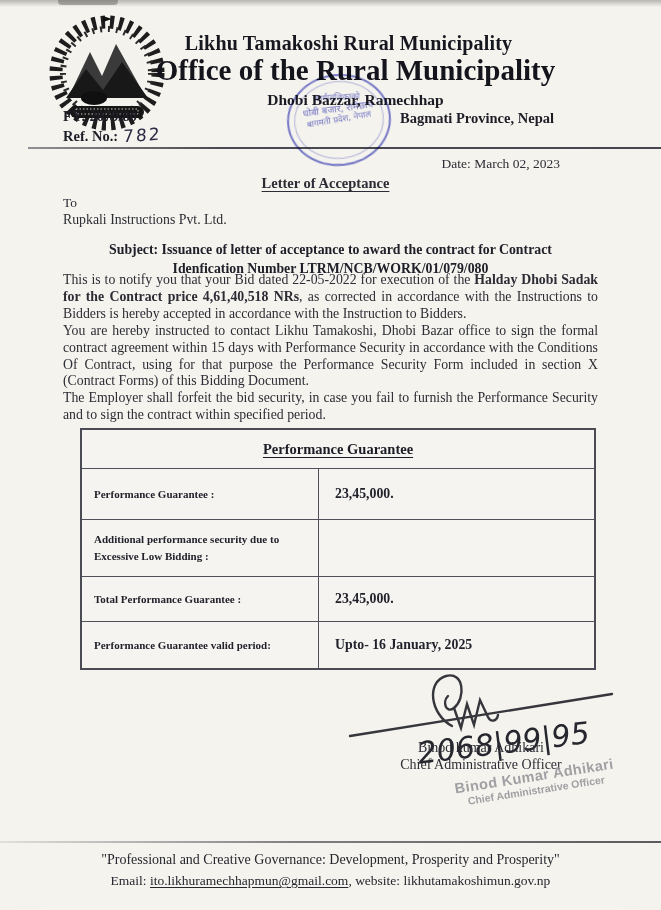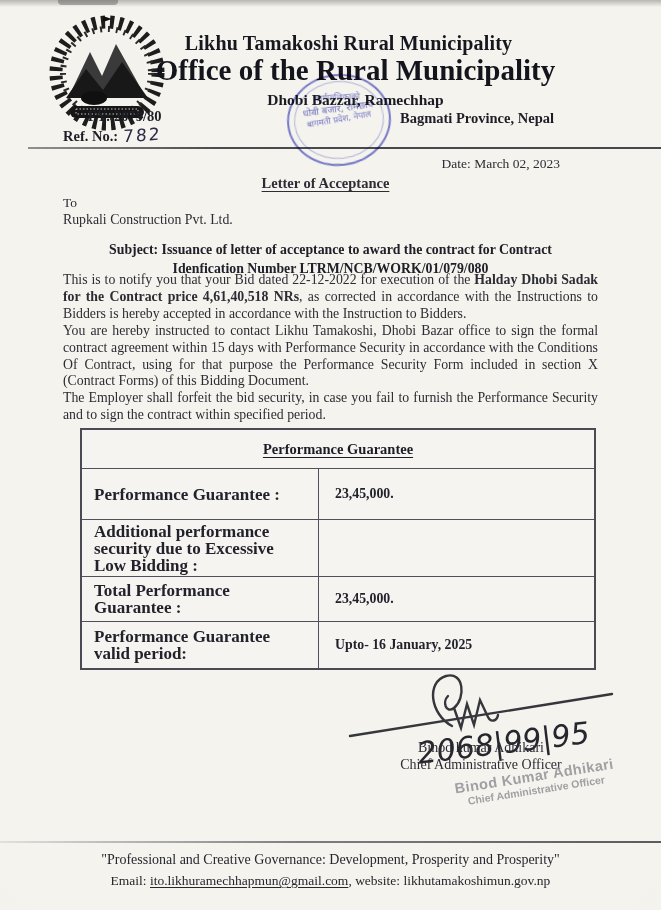--- a/index.html
+++ b/index.html
@@ -14,21 +14,21 @@
 
   
   .logo{position:absolute;left:46px;top:14px;width:122px;height:120px;}
   .hdr-muni{position:absolute;top:32px;left:76px;right:40px;text-align:center;
     font-size:20px;font-weight:bold;color:#17171f;letter-spacing:.2px;}
   .hdr-office{position:absolute;top:54px;left:90px;right:40px;text-align:center;
     font-size:29px;font-weight:bold;color:#14141c;}
   .hdr-addr{position:absolute;top:91px;left:90px;right:40px;text-align:center;
     font-size:15.5px;font-weight:bold;color:#1b1b24;}
   .hdr-meta-left{position:absolute;left:63px;top:107px;font-size:14.5px;font-weight:bold;
-    color:#1d1d26;line-height:19px;text-align:right;}
+    color:#1d1d26;line-height:19px;}
   .ref-hand{display:inline-block;margin-left:5px;transform:rotate(-4deg) skewX(-6deg);
     font-family:"DejaVu Sans",sans-serif;font-weight:400;font-size:17px;color:#2b2b46;letter-spacing:2px;}
   .hdr-province{position:absolute;right:107px;top:110px;font-size:14.5px;font-weight:bold;color:#1d1d26;}
   .hdr-rule{position:absolute;left:28px;right:0;top:147px;height:2px;
     background:linear-gradient(90deg, rgba(62,62,72,.55), rgba(44,44,54,.85) 30%, rgba(40,40,50,.85));}
 
   
   .stamp-blue{position:absolute;left:287px;top:74px;width:104px;height:92px;
     transform:rotate(-6deg);opacity:.72;mix-blend-mode:multiply;filter:blur(.3px);
     color:#3e42bd;text-align:center;pointer-events:none;}
@@ -50,21 +50,21 @@
   .body{position:absolute;left:63px;width:535px;top:272px;font-size:13.8px;
     line-height:16.9px;text-align:justify;}
   .body p{margin:0;}
 
   
   .tbl{position:absolute;left:80px;top:428px;width:512px;border:2px solid #4b4b55;background:rgba(255,255,255,.15);}
   .tbl-hdr{height:38px;display:flex;align-items:center;justify-content:center;}
   .tbl-title{font-size:14.5px;font-weight:bold;text-decoration:underline;text-underline-offset:3px;color:#1c1c26;}
   .tbl-row{display:flex;border-top:1.4px solid #50505a;}
   .cell-l{width:237px;border-right:1.4px solid #50505a;display:flex;align-items:center;
-    padding:4px 10px 4px 12px;box-sizing:border-box;font-weight:bold;font-size:17px;color:#22222c;line-height:17px;}
+    padding:4px 10px 4px 12px;box-sizing:border-box;font-weight:bold;font-size:11px;color:#22222c;line-height:17px;}
   .cell-r{flex:1;display:flex;align-items:center;padding:4px 10px 4px 16px;box-sizing:border-box;
     font-weight:bold;font-size:13.8px;color:#22222c;}
 
   
   .sig-svg{position:absolute;left:330px;top:668px;width:300px;height:130px;}
   .sig-name{position:absolute;left:356px;top:740px;width:250px;text-align:center;font-size:14px;}
   .sig-title{position:absolute;left:356px;top:757px;width:250px;text-align:center;font-size:14px;}
   .sig-stamp{position:absolute;left:430px;top:768px;width:210px;transform:rotate(-9deg);
     color:#97979b;opacity:.9;text-align:center;font-family:"Liberation Sans",sans-serif;}
   .sig-stamp .s1{font-size:14.5px;font-weight:bold;letter-spacing:.4px;}
@@ -111,28 +111,28 @@
     <div class="ring"></div>
     <div class="ring2"></div>
     <div class="ln l0">कार्यपालिकाको</div>
     <div class="ln l1">धोबी बजार, रामेछाप</div>
     <div class="ln l2">बागमती प्रदेश, नेपाल</div>
   </div>
 
   <div class="date-line">Date: March 02, 2023</div>
   <div class="title">Letter of Acceptance</div>
   <div class="to">To</div>
-  <div class="recipient">Rupkali Construction Pvt. Ltd.</div>
+  <div class="recipient">Rupkali Instructions Pvt. Ltd.</div>
   <div class="subject">
     <div>Subject: Issuance of letter of acceptance to award the contract for Contract</div>
     <div>Idenfication Number LTRM/NCB/WORK/01/079/080</div>
   </div>
 
   <div class="body">
-    <p><span>This is to notify you that your Bid dated 22-12-2022 for execution of the </span><b>Halday Dhobi Sadak for the Contract price 4,61,40,518 NRs</b><span>, as corrected in accordance with the Instructions to Bidders is hereby accepted in accordance with the Instruction to Bidders.</span></p>
+    <p><span>This is to notify you that your Bid dated 22-05-2022 for execution of the </span><b>Halday Dhobi Sadak for the Contract price 4,61,40,518 NRs</b><span>, as corrected in accordance with the Instructions to Bidders is hereby accepted in accordance with the Instruction to Bidders.</span></p>
     <p>You are hereby instructed to contact Likhu Tamakoshi, Dhobi Bazar office to sign the formal contract agreement within 15 days with Performance Security in accordance with the Conditions Of Contract, using for that purpose the Performance Security Form included in section X (Contract Forms) of this Bidding Document.</p>
     <p>The Employer shall forfeit the bid security, in case you fail to furnish the Performance Security and to sign the contract within specified period.</p>
   </div>
 
   <div class="tbl">
     <div class="tbl-hdr">
       <span class="tbl-title">Performance Guarantee</span>
     </div>
     <div class="tbl-row" style="height:50px">
       <div class="cell-l">Performance Guarantee :</div>

